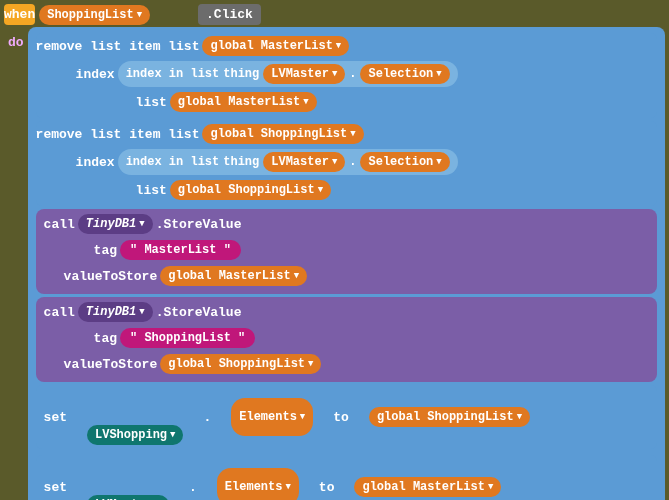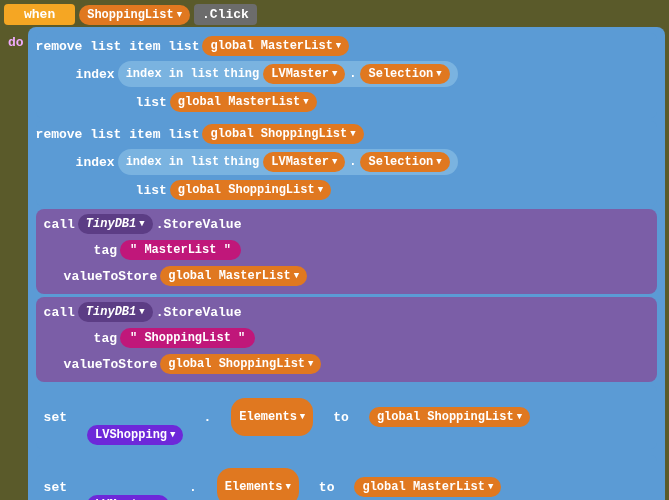--- a/index.html
+++ b/index.html
@@ -27,31 +27,32 @@
     .when-row {
       display: flex;
       align-items: center;
       gap: 4px;
       margin-bottom: 2px;
     }
 
     .keyword-badge {
       background: #f5a623;
       color: #fff;
-      padding: 3px 20px;
+      padding: 3px 0;
       border-radius: 4px;
       font-size: 13px;
     }
 
     .dot-click-badge {
       background: #6c6c6c;
       color: #fff;
       padding: 3px 8px;
       border-radius: 4px;
       font-size: 13px;
+      margin-left: 44px;
     }
 
     
     .block-row {
       display: flex;
       align-items: center;
       gap: 3px;
       margin-bottom: 3px;
       flex-wrap: nowrap;
     }
@@ -113,21 +114,21 @@
       background: #5b9bd5;
       border-radius: 6px;
       padding: 4px 8px;
       margin-bottom: 3px;
       display: flex;
       align-items: center;
       gap: 20px;
     }
 
     .lv-pill {
-      background: #6d28d9;
+      background: #0f766e;
       color: #fff;
       padding: 3px 8px;
       border-radius: 14px;
       font-size: 12px;
       white-space: nowrap;
       display: flex;
       align-items: center;
       gap: 3px;
       margin-top: 36px;
     }

